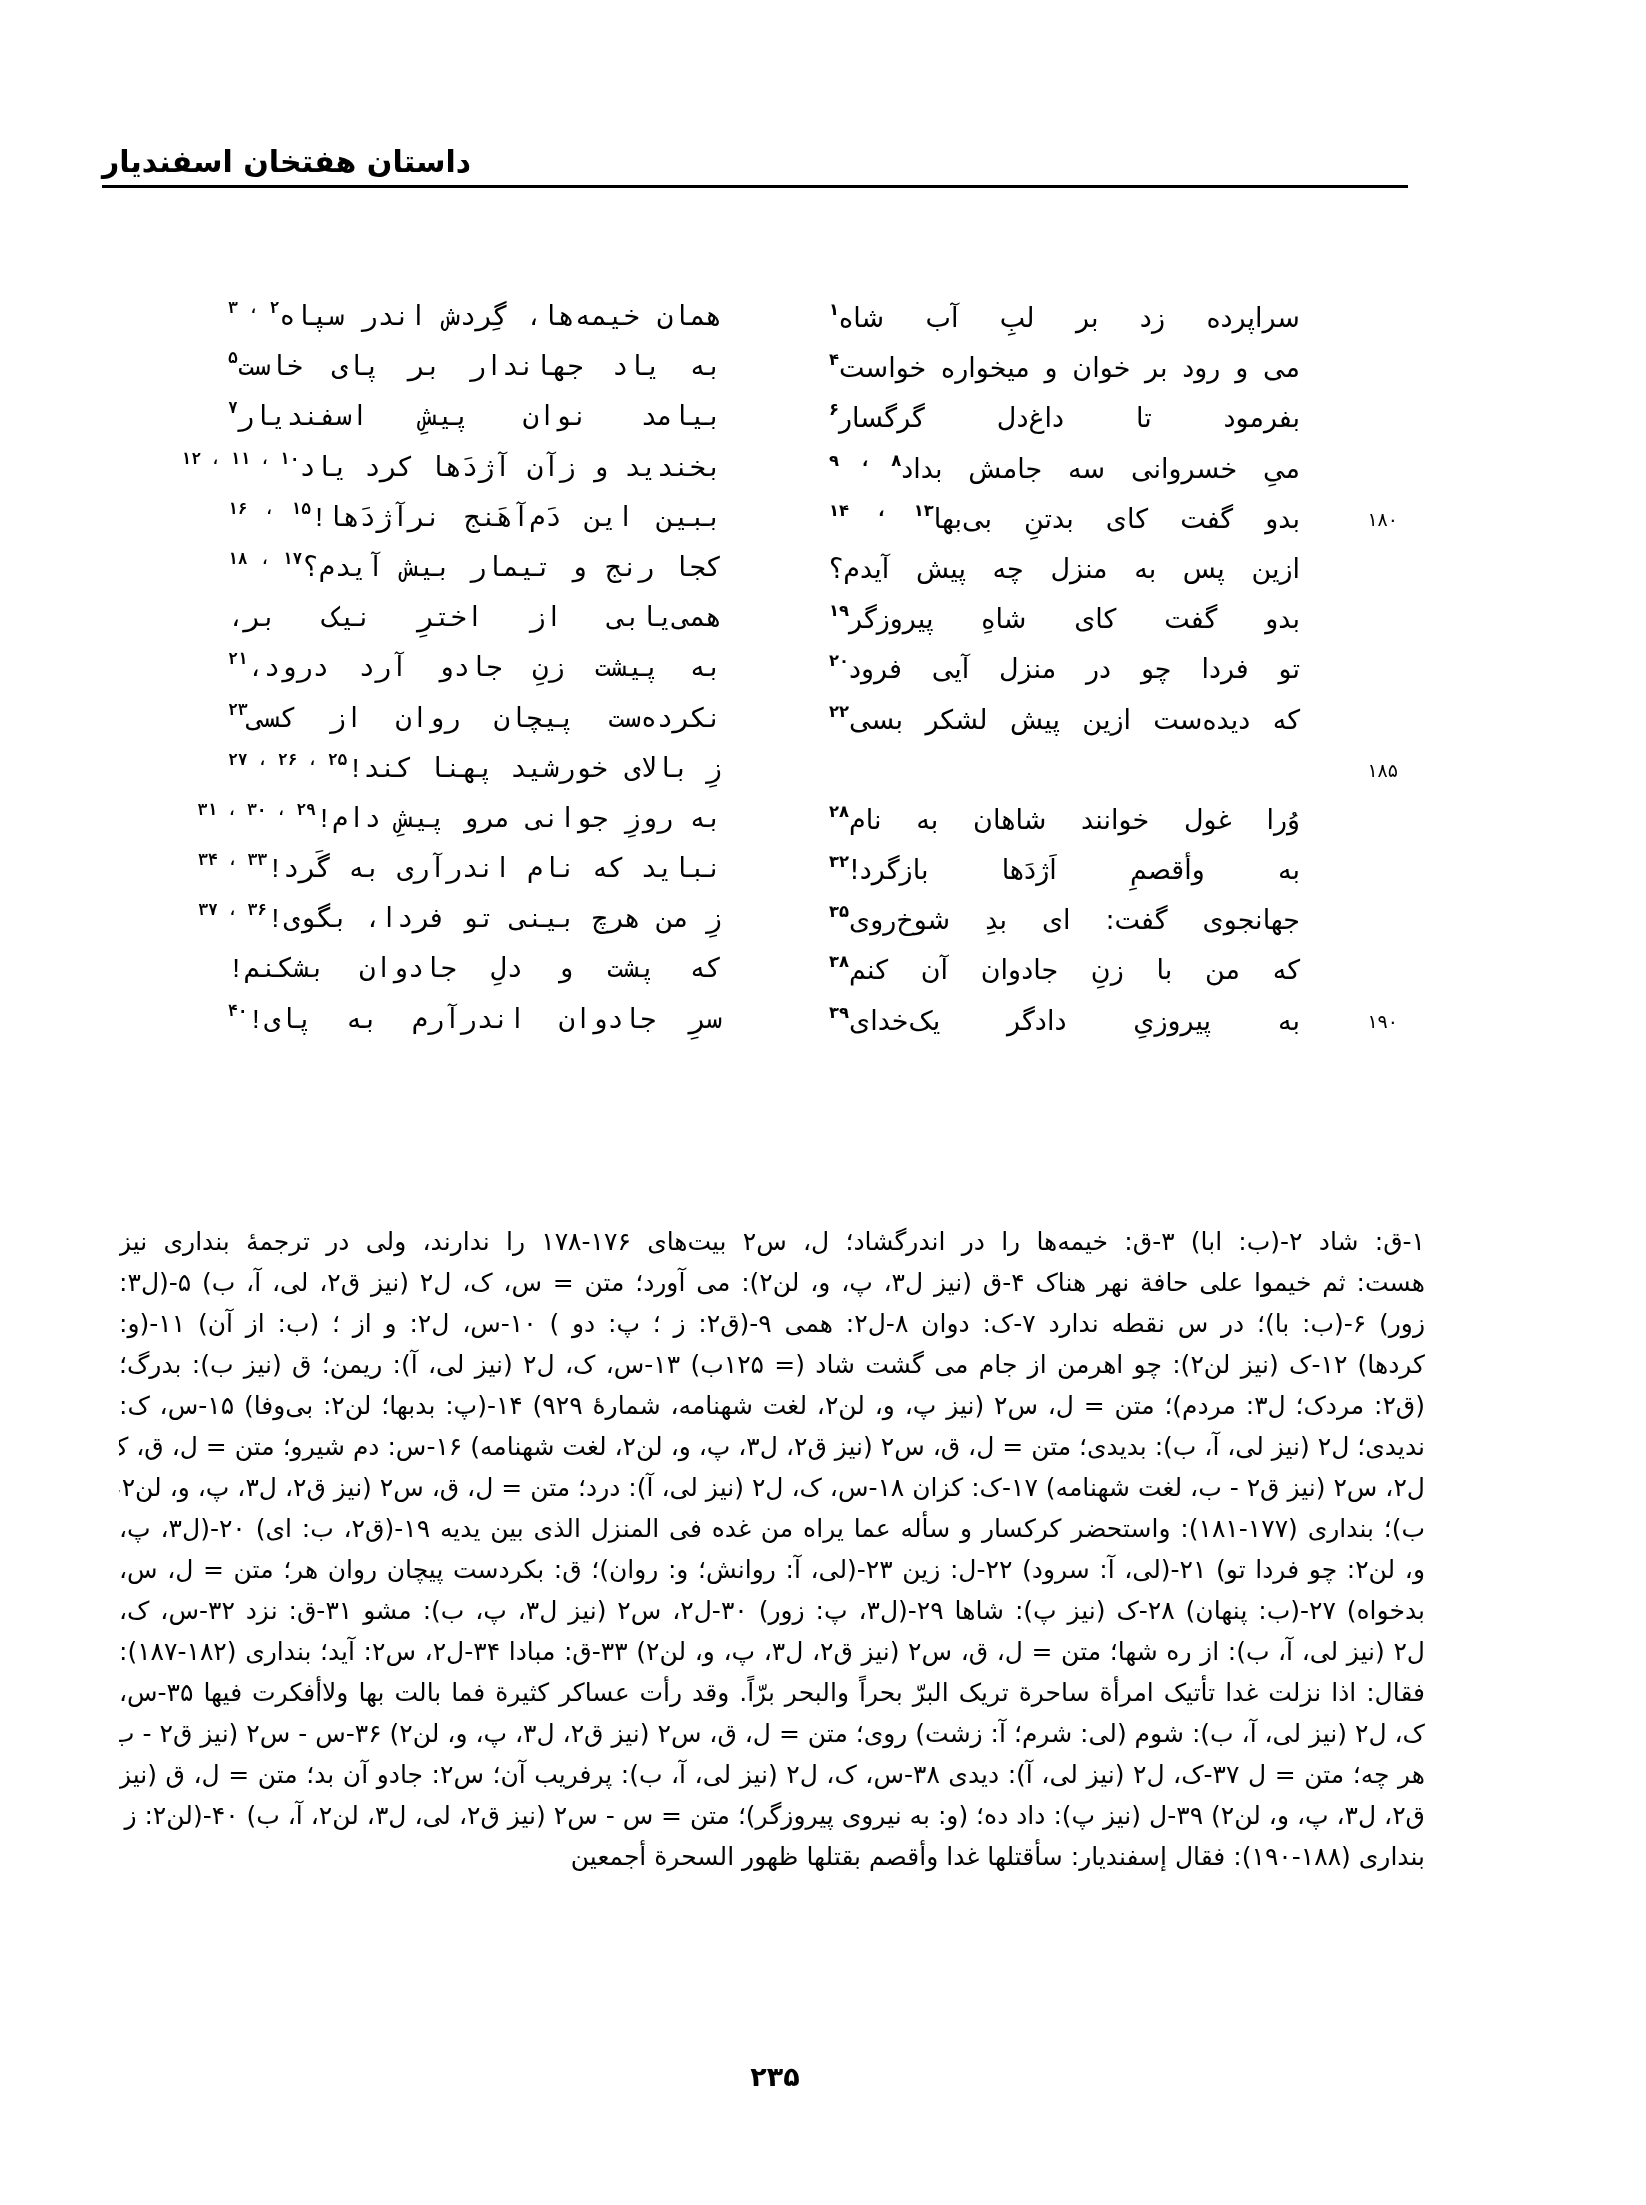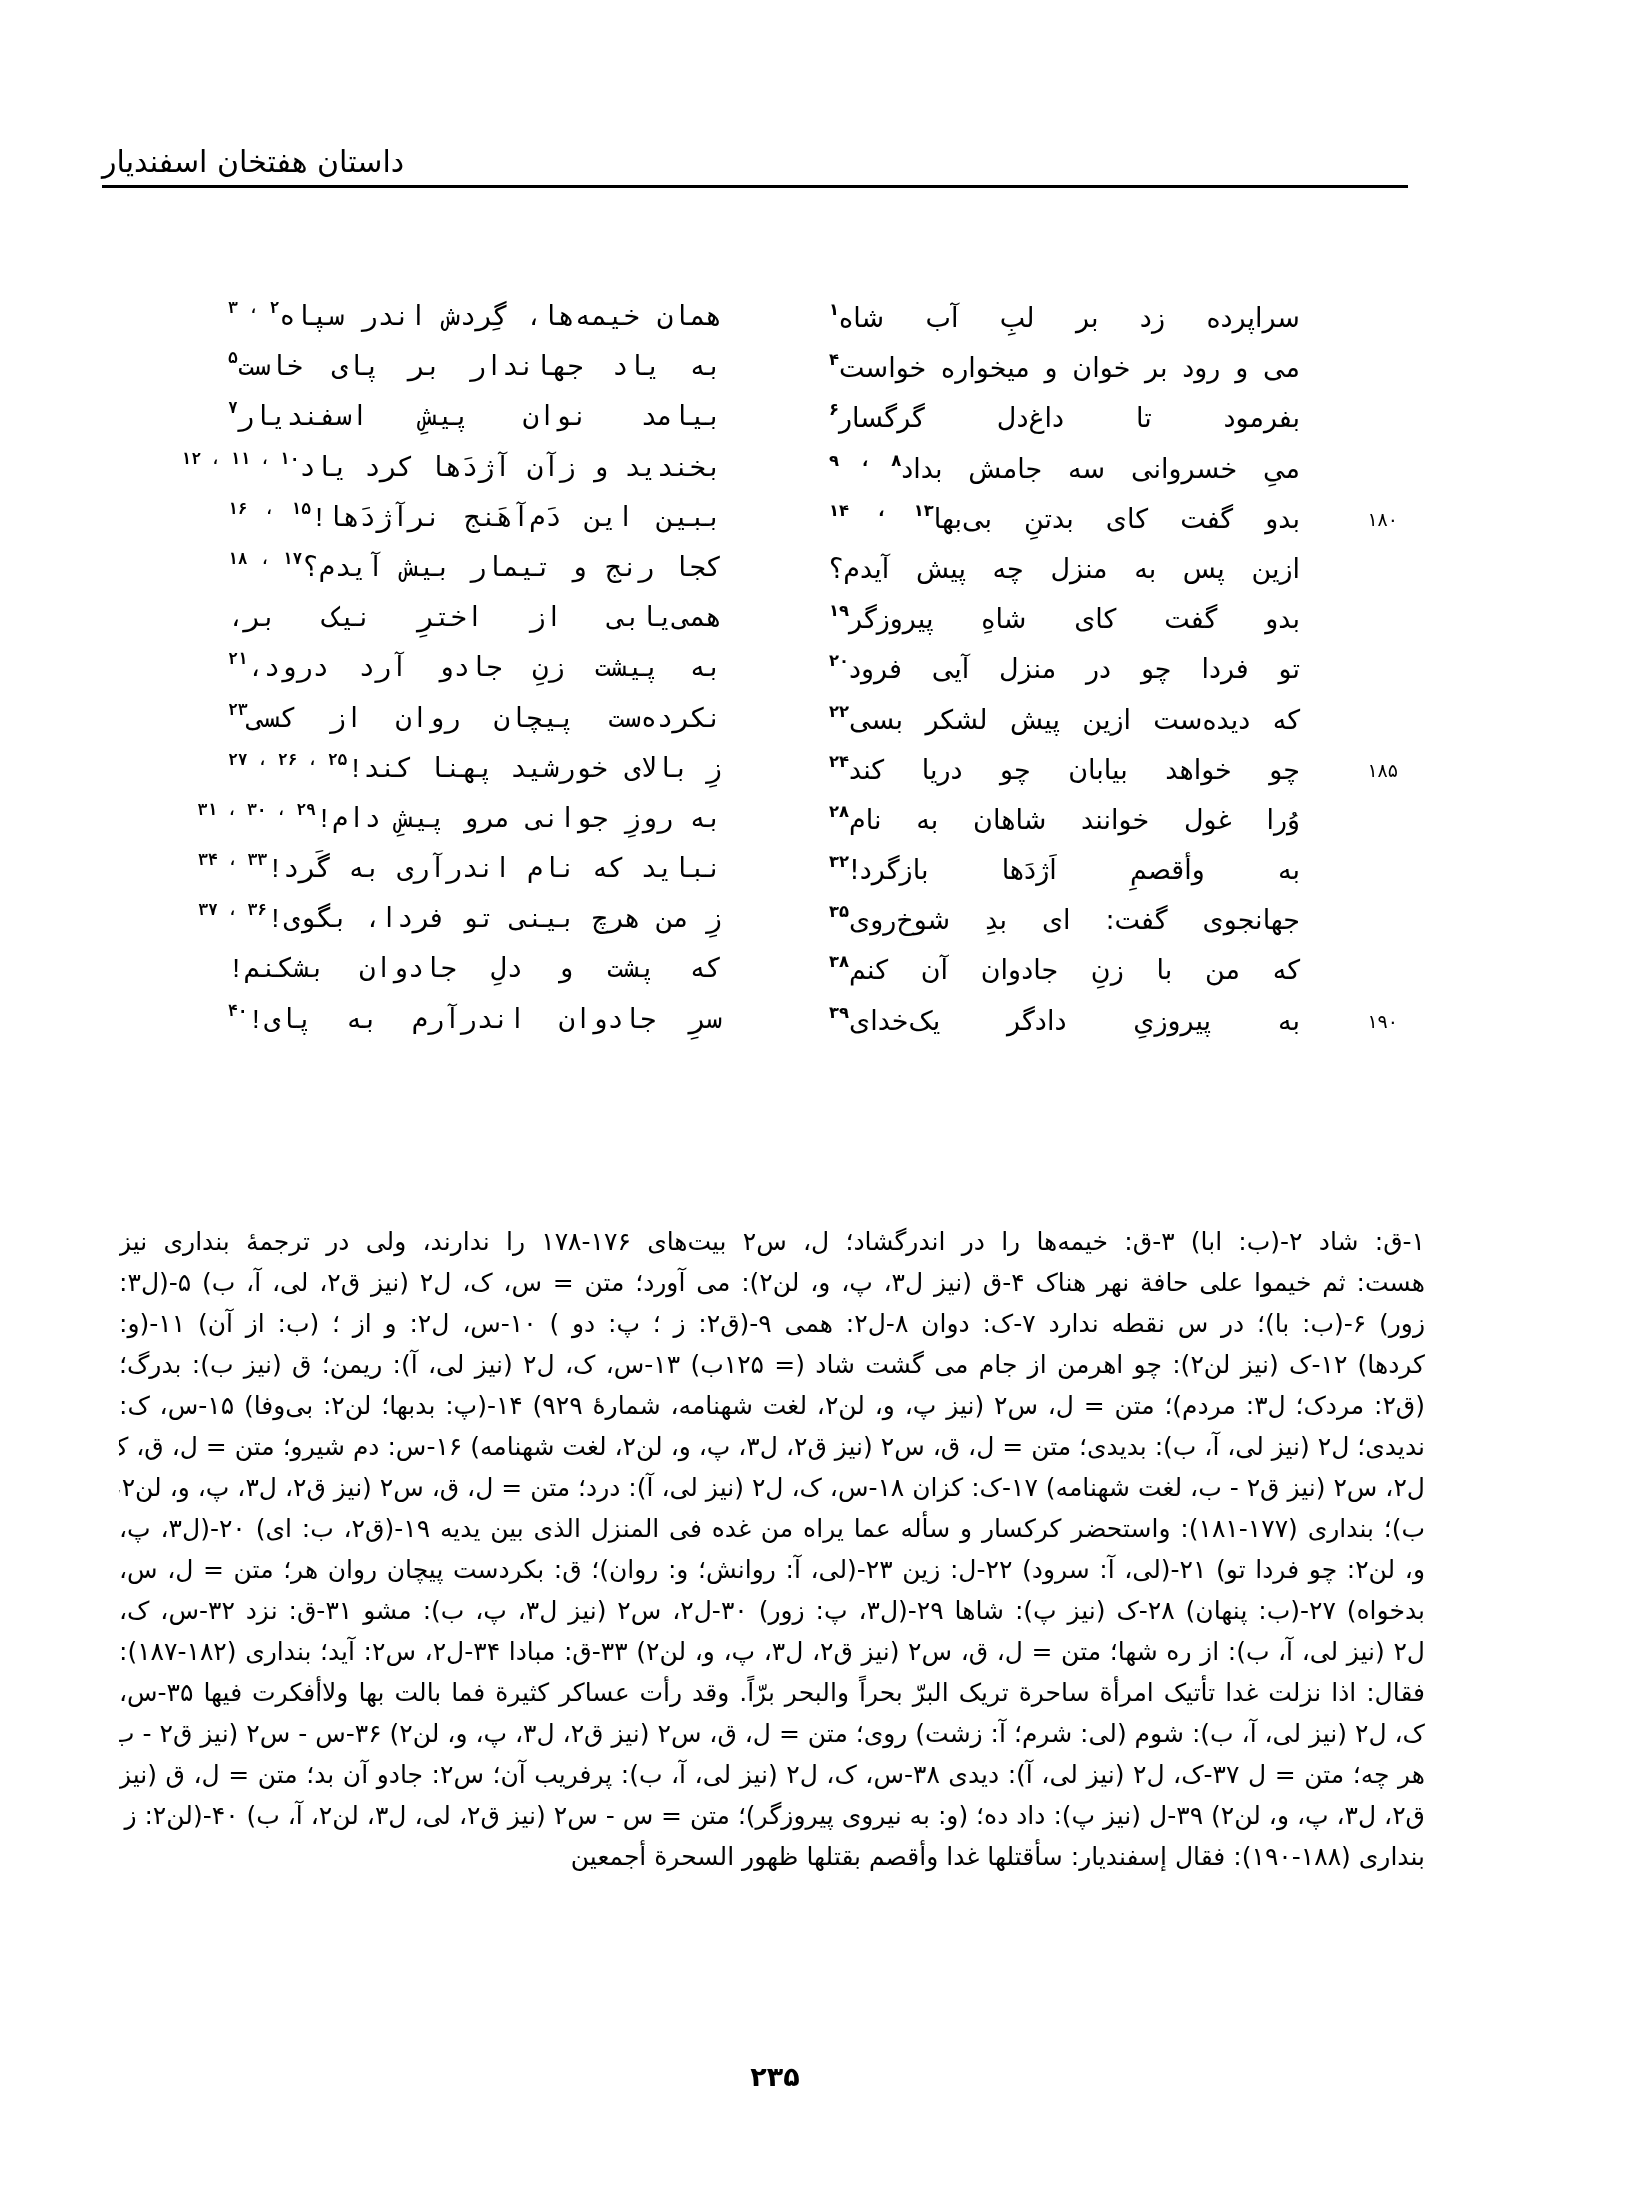--- a/index.html
+++ b/index.html
@@ -1,17 +1,17 @@
 <!DOCTYPE html>
 <html style="font-size:11px"><head>
 <meta charset="utf-8">
 <style>
   html, body { margin: 0; padding: 0; background: #ffffff; }
   body { width: 1646px; height: 2205px; position: relative; overflow: hidden; color: #000; font-family: "DejaVu Sans", sans-serif; }
-  .header-title { position: absolute; left: 102px; top: 134px; width: 477px; height: 55px; direction: rtl; text-align: left; font-size: 30px; font-weight: normal; line-height: 55px; white-space: nowrap; }
+  .header-title { position: absolute; left: 102px; top: 134px; width: 477px; height: 55px; direction: rtl; text-align: left; font-size: 30px; font-weight: bold; line-height: 55px; white-space: nowrap; }
   .header-rule { position: absolute; left: 102px; top: 185px; width: 1306px; height: 2.7px; background: #000; }
   .poem { position: absolute; top: 293px; left: 0; width: 1646px; }
   .verse-row { position: absolute; left: 0; width: 1646px; height: 50px; }
   .hemi { position: absolute; direction: rtl; text-align: justify; text-align-last: justify; font-size: 27px; line-height: 50px; white-space: nowrap; font-family: "DejaVu Sans", sans-serif; }
   .hemi-right { left: 829px; width: 471px; }
   .hemi-left { left: 228px; width: 494px; font-family: Liberation Mono, monospace; }
   .line-no { position: absolute; left: 1337px; width: 61px; direction: rtl; text-align: right; font-size: 19px; line-height: 50px; }
   sup { font-size: 16.4px; font-weight: bold; vertical-align: 12.3px; line-height: 0; }
   .footnotes { position: absolute; left: 119px; top: 1221px; width: 1306px; direction: rtl; }
   .fn-line { direction: rtl; text-align: justify; text-align-last: justify; font-size: 25px; line-height: 41px; height: 41px; white-space: nowrap; overflow: hidden; font-family: "DejaVu Sans", sans-serif; }
@@ -56,21 +56,20 @@
     </div>
     <div class="verse-row" style="top: 351px;">
       <div class="hemi hemi-right"><span>تو فردا چو در منزل آیی فرود</span><sup>۲۰</sup></div>
       <div class="hemi hemi-left"><span>به پیشت زنِ جادو آرد درود،</span><sup>۲۱</sup></div>
     </div>
     <div class="verse-row" style="top: 402px;">
       <div class="hemi hemi-right"><span>که دیده‌ست ازین پیش لشکر بسی</span><sup>۲۲</sup></div>
       <div class="hemi hemi-left"><span>نکرده‌ست پیچان روان از کسی</span><sup>۲۳</sup></div>
     </div>
     <div class="verse-row" style="top: 452px;">
-      <div class="hemi hemi-right"><span>چو خواهد بیابان چو دریا کند</span><sup>۲۴</sup></div>
       <div class="hemi hemi-left"><span>زِ بالای خورشید پهنا کند!</span><sup>۲۵ ، ۲۶ ، ۲۷</sup></div>
       <div class="line-no">۱۸۵</div>
     </div>
     <div class="verse-row" style="top: 502px;">
       <div class="hemi hemi-right"><span>وُرا غول خوانند شاهان به نام</span><sup>۲۸</sup></div>
       <div class="hemi hemi-left"><span>به روزِ جوانی مرو پیشِ دام!</span><sup>۲۹ ، ۳۰ ، ۳۱</sup></div>
     </div>
     <div class="verse-row" style="top: 552px;">
       <div class="hemi hemi-right"><span>به وأقصمِ اَژدَها بازگرد!</span><sup>۳۲</sup></div>
       <div class="hemi hemi-left"><span>نباید که نام اندرآری به گَرد!</span><sup>۳۳ ، ۳۴</sup></div>

